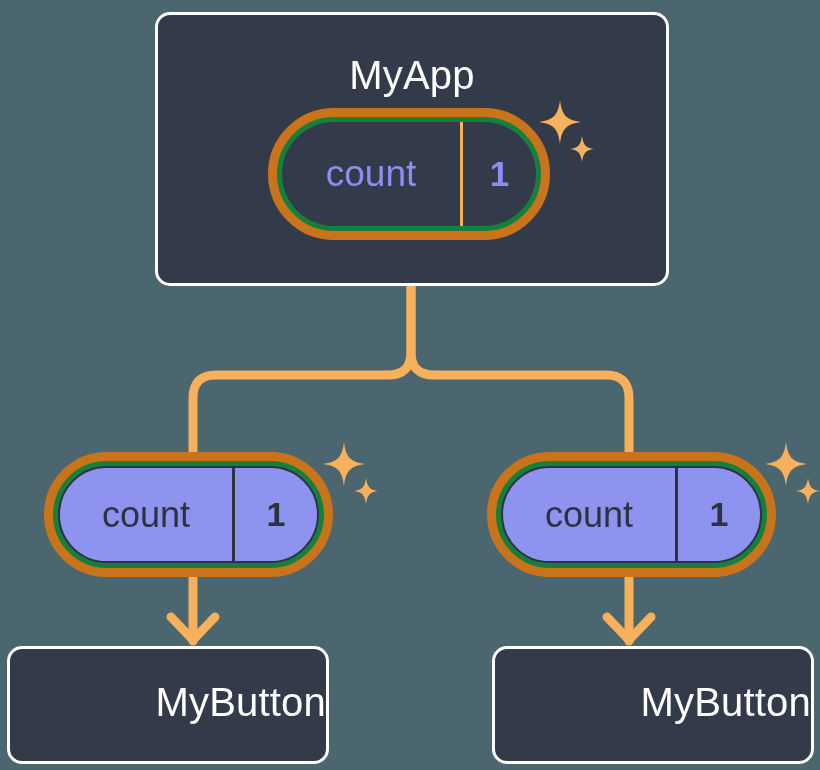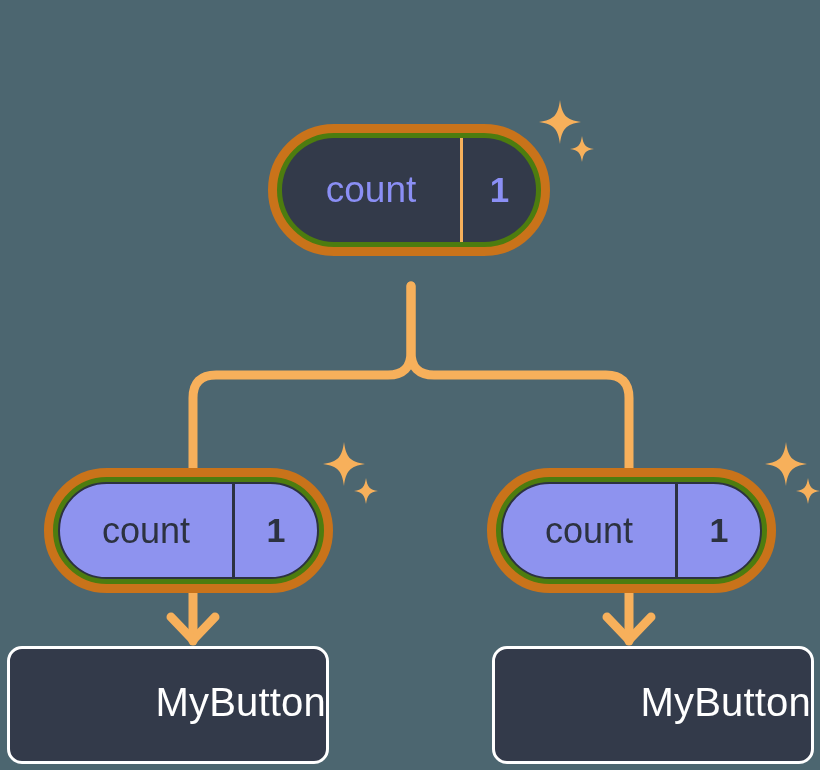--- a/index.html
+++ b/index.html
@@ -75,25 +75,24 @@
     font-size: 40px;
     text-align: right;
   }
 
   
   .pill {
     position: absolute;
     box-sizing: border-box;
     border-radius: 999px;
     border: 9px solid #c9731a;
-    background: #4d7c0f;
+    background: #15803d;
     padding: 5px;
     display: flex;
     align-items: stretch;
-    margin-top: 16px;
   }
   .pill-inner {
     flex: 1 1 auto;
     display: flex;
     align-items: stretch;
     border-radius: 999px;
     overflow: hidden;
   }
   .pill-name, .pill-value {
     display: flex;
@@ -175,20 +174,23 @@
 
     <path d="M 193 560 L 193 641" fill="none" stroke="#f7b05b" stroke-width="9" stroke-linecap="round"></path>
     <path d="M 171 617 L 193 640 L 215 617" fill="none" stroke="#f7b05b" stroke-width="9" stroke-linecap="round" stroke-linejoin="round"></path>
 
     <path d="M 629 560 L 629 641" fill="none" stroke="#f7b05b" stroke-width="9" stroke-linecap="round"></path>
     <path d="M 607 617 L 629 640 L 651 617" fill="none" stroke="#f7b05b" stroke-width="9" stroke-linecap="round" stroke-linejoin="round"></path>
   </svg>
 
   <div class="layer" id="nodes">
 
+    <div class="comp-box" id="box-myapp">
+      <div class="comp-title">MyApp</div>
+    </div>
 
     <div class="pill" id="pill-myapp">
       <div class="pill-inner">
         <div class="pill-name">count</div>
         <div class="pill-value">1</div>
       </div>
     </div>
 
     <svg class="sparkle" style="left:536px; top:98px;" width="62" height="70" viewBox="0 0 62 70">
       <path d="M24 2 C26 17 30 22 45 24 C30 26 26 31 24 46 C22 31 18 26 3 24 C18 22 22 17 24 2 Z" fill="#f7b05b"></path>

